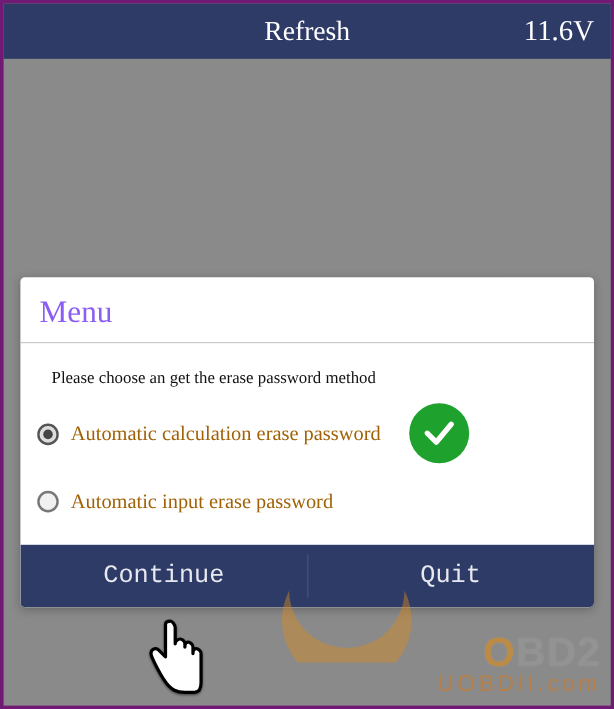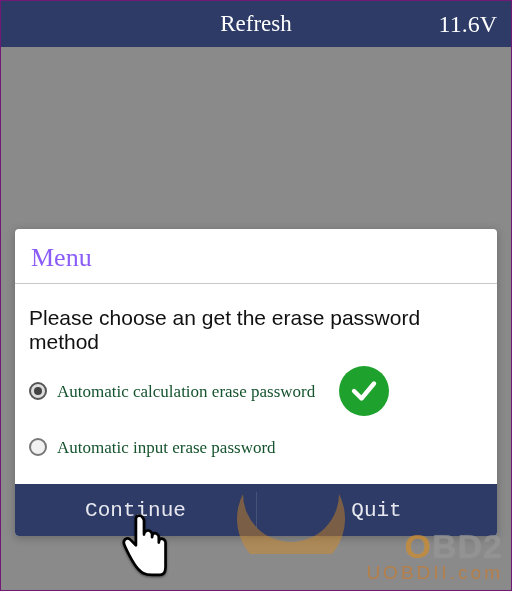--- a/index.html
+++ b/index.html
@@ -2,21 +2,21 @@
 <html><head>
 <meta charset="utf-8">
 <style>
   * { box-sizing: border-box; margin: 0; padding: 0; }
   html, body { width: 512px; height: 591px; overflow: hidden; font-family: "Times New Roman", serif; }
   .screen {
     width: 512px; height: 591px;
     background: #8a8a8a;
     position: relative;
     display: flex; flex-direction: column;
-    border: 1px solid #701a75;
+    border: 3px solid #701a75;
   }
   .topbar {
     background: #2d3b66;
     color: #fff;
     height: 46px;
     display: flex; align-items: center; justify-content: center;
     position: relative;
     font-size: 23px;
     font-family: "Times New Roman", serif;
   }
@@ -38,29 +38,29 @@
   .dialog-header {
     padding: 14px 16px 10px 16px;
     color: #8b5cf6;
     font-size: 26px;
     border-bottom: 1px solid #c8c8c8;
     font-family: "Times New Roman", serif;
   }
   .dialog-body { padding: 14px 14px 8px 14px; }
   .prompt {
     color: #111;
-    font-size: 21px;
-    margin: 8px 0 18px 0;
-    font-family: Liberation Sans, sans-serif;
+    font-size: 14px;
+    margin: 8px 0 18px 12px;
+    font-family: Liberation Serif, serif;
   }
   .option-row {
-    display: flex; align-items: flex-start; gap: 10px;
+    display: flex; align-items: center; gap: 10px;
     padding: 10px 0 26px 0;
     font-size: 17px;
-    color: #14532d;
+    color: #a16207;
     position: relative;
     font-family: "Times New Roman", serif;
   }
   .radio {
     width: 18px; height: 18px; border-radius: 50%;
     border: 2px solid #777; background: #f1f1f1;
     display: inline-flex; align-items: center; justify-content: center;
     flex: none;
   }
   .radio.selected { border-color: #555; background: #ddd; }

